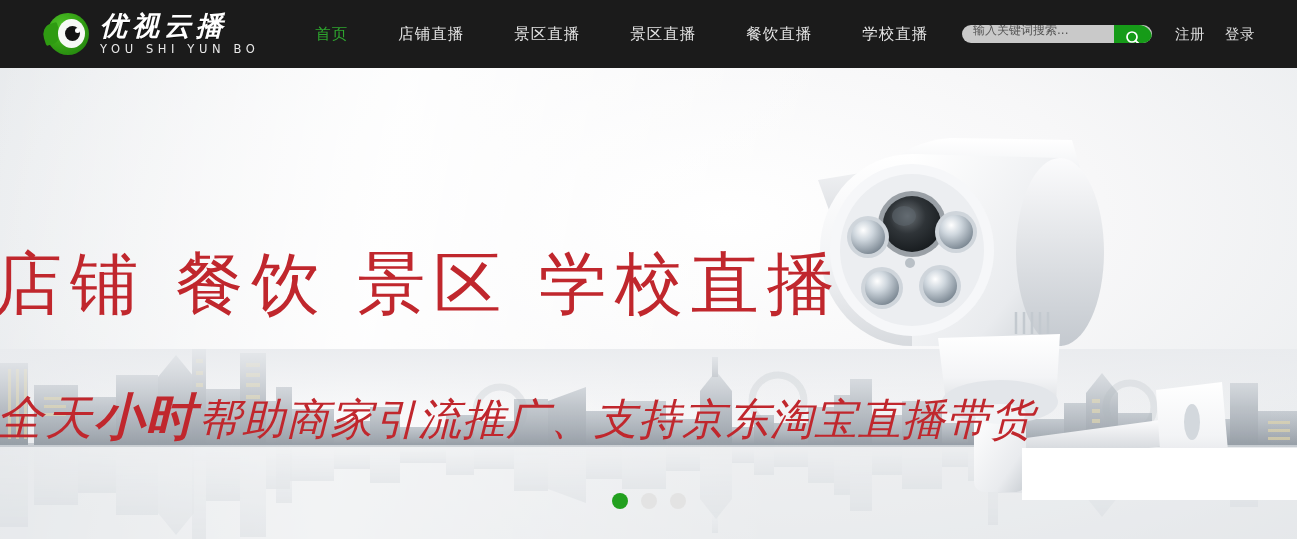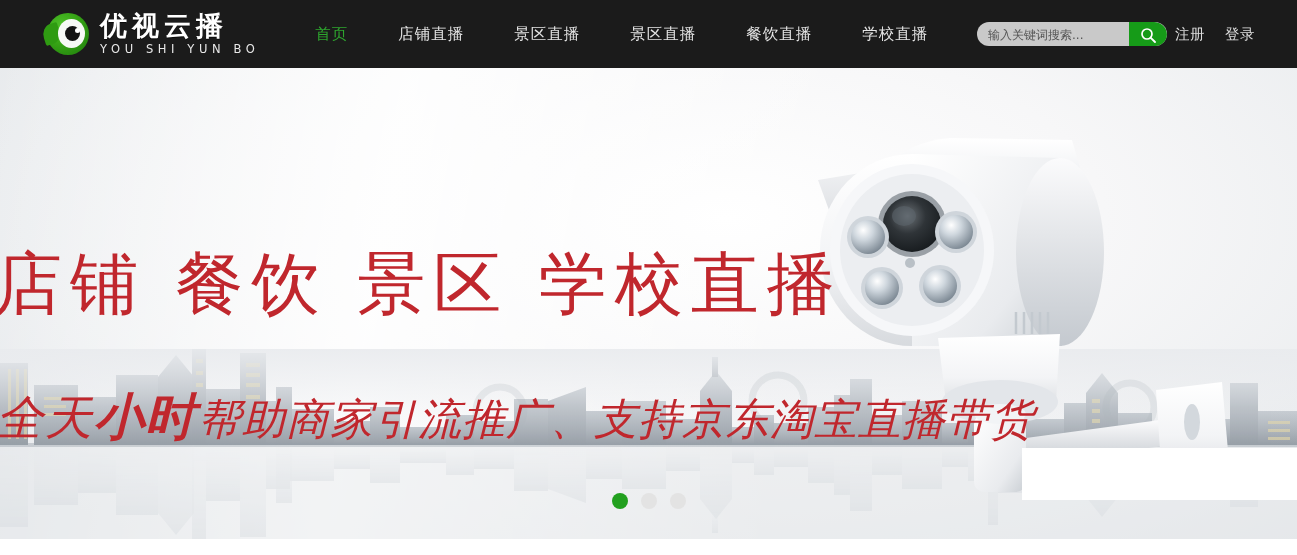--- a/index.html
+++ b/index.html
@@ -39,21 +39,21 @@
     border-radius:50%; background:#131313;
   }
   .logo-mark .eye-glint {
     position:absolute; left:30px; top:17px; width:5px; height:5px;
     border-radius:50%; background:#ffffff;
   }
   .logo-text { display:flex; flex-direction:column; justify-content:center; }
   .logo-cn {
     color:#ffffff; font-size:27px; letter-spacing:5px; line-height:1.05;
     font-family:"Liberation Serif","DejaVu Serif",serif;
-    font-weight:700;
+    font-style:italic; font-weight:700;
     text-shadow:0 1px 0 rgba(0,0,0,.6);
   }
   .logo-en {
     color:#e8e8e8; font-size:11.5px; letter-spacing:4.6px; margin-top:2px;
     font-family:"DejaVu Sans",sans-serif; font-weight:400;
   }
 
   .nav { display:flex; align-items:center; margin-left:56px; }
   .nav-item {
     color:#e5e5e5; font-size:15.5px; margin-right:50px;
@@ -61,38 +61,38 @@
     font-family:"DejaVu Sans",sans-serif;
   }
   .nav-item:last-child { margin-right:0; }
   .nav-item.active { color:#2ea62e; }
 
   .header-right {
     position:absolute; right:0; top:0; height:68px;
     display:flex; align-items:center; padding-right:42px;
   }
   .search-box {
-    position:relative; width:190px; height:24px;
+    position:relative; width:190px; height:18px;
     border-radius:13px; background:#c9c9c9; overflow:hidden;
-    display:flex; align-items:flex-start;
+    display:flex; align-items:flex-end;
   }
   .search-input {
     border:0; outline:0; background:transparent;
     width:152px; height:26px; padding-left:11px;
     font-size:12px; color:#3a3a3a;
     font-family:"DejaVu Sans",sans-serif;
   }
   .search-input::placeholder { color:#555555; }
   .search-btn {
     position:absolute; right:0; top:0; width:38px; height:26px;
     background:#169b18; border:0; border-radius:0 13px 13px 0;
     display:flex; align-items:center; justify-content:center; cursor:pointer;
   }
   .search-btn svg { display:block; }
-  .auth { display:flex; margin-left:8px; }
+  .auth { display:flex; margin-left:23px; }
   .auth-link {
     color:#dcdcdc; font-size:14.5px; margin-left:20px; cursor:pointer;
     letter-spacing:.5px; font-family:"DejaVu Sans",sans-serif;
   }
   .auth-link:first-child { margin-left:0; }
 
   
   .hero {
     position:absolute; top:52px; left:0; width:1297px; height:487px;
     overflow:hidden;

